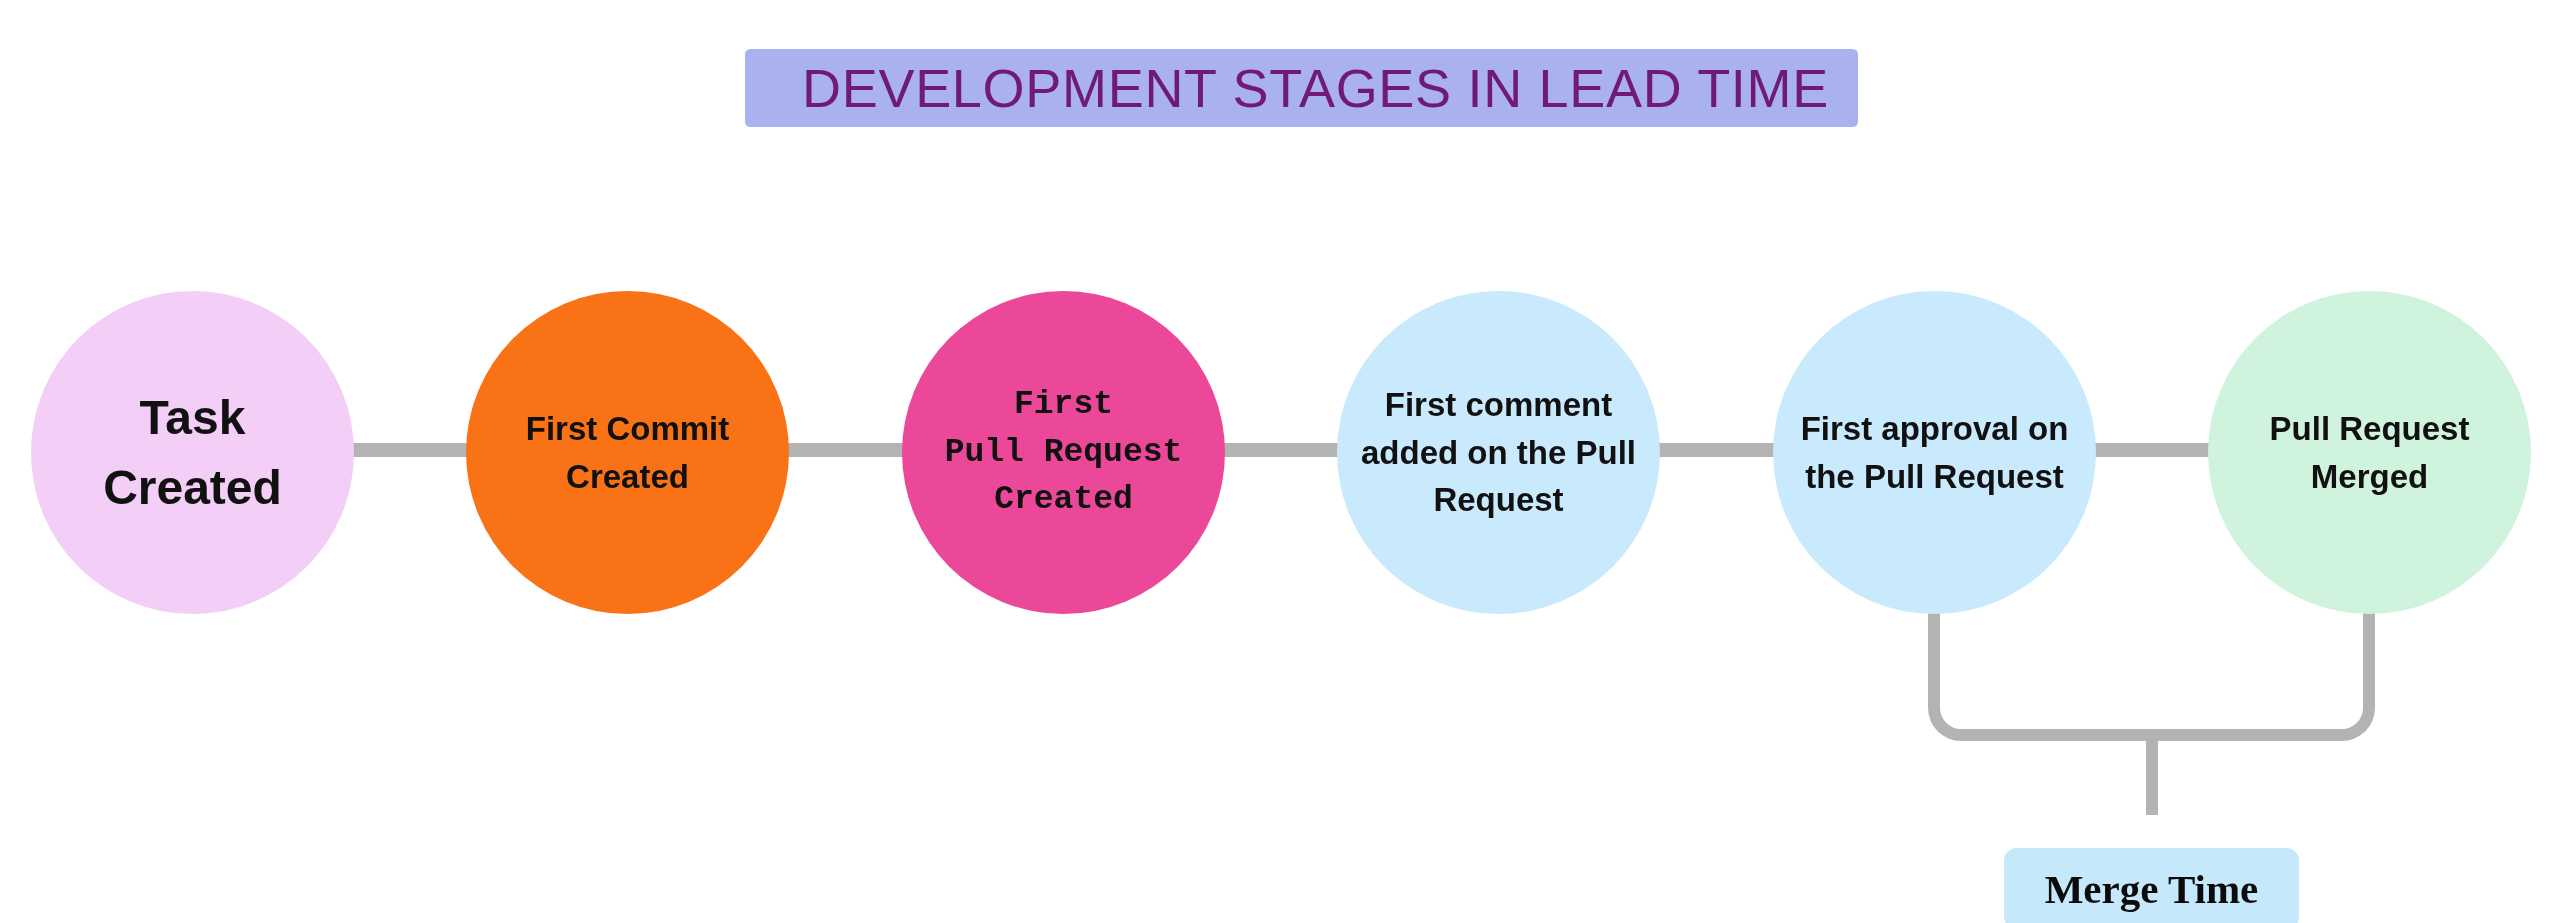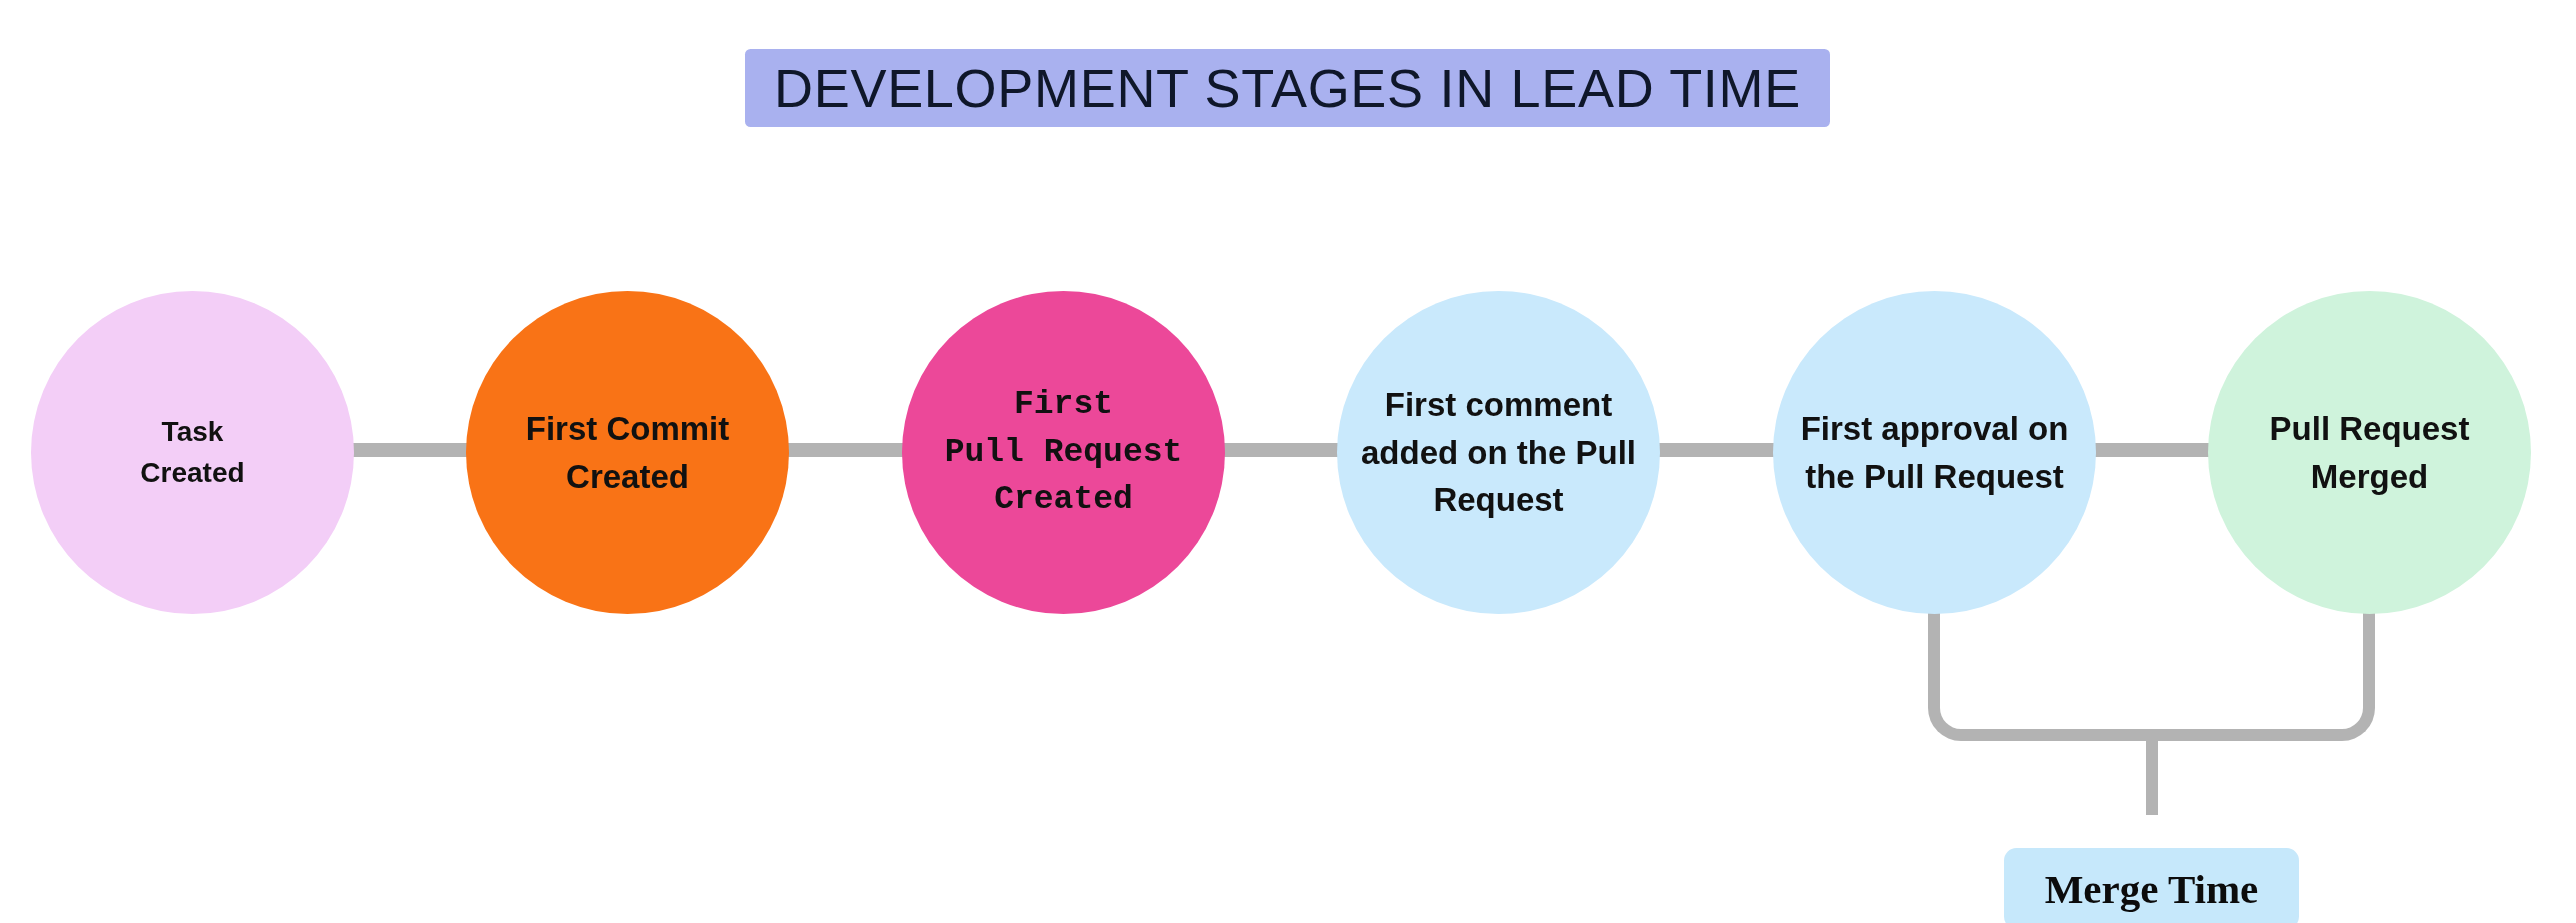--- a/index.html
+++ b/index.html
@@ -22,22 +22,23 @@
     top: 49px;
     width: 1085px;
     height: 78px;
     border-radius: 5.5px;
     display: flex;
     align-items: center;
     justify-content: center;
     font-size: 54px;
     font-weight: 500;
     letter-spacing: 0.7px;
-    color: #0f172a;
+    color: #701a75;
     white-space: nowrap;
+    padding-left: 28px;
   }
   
   .track {
     position: absolute;
     left: 192px;
     top: 443px;
     width: 2178px;
     height: 13.7px;
     z-index: 0;
   }
@@ -55,21 +56,21 @@
     text-align: center;
   }
   .stage .label {
     white-space: pre-line;
     font-size: 33px;
     font-weight: 600;
     line-height: 1.45;
     color: #111111;
     padding: 0 13.7px;
   }
-  .stage.c1 .label { font-size: 28px; font-weight: 700; }
+  .stage.c1 .label { font-size: 48px; font-weight: 700; }
   .c1 { left: 31px; }
   .c2 { left: 466px; }
   .c3 { left: 902px; }
   .c4 { left: 1337px; }
   .c5 { left: 1773px; }
   .c6 { left: 2208px; }
   
   .bracket {
     position: absolute;
     left: 1928px;

